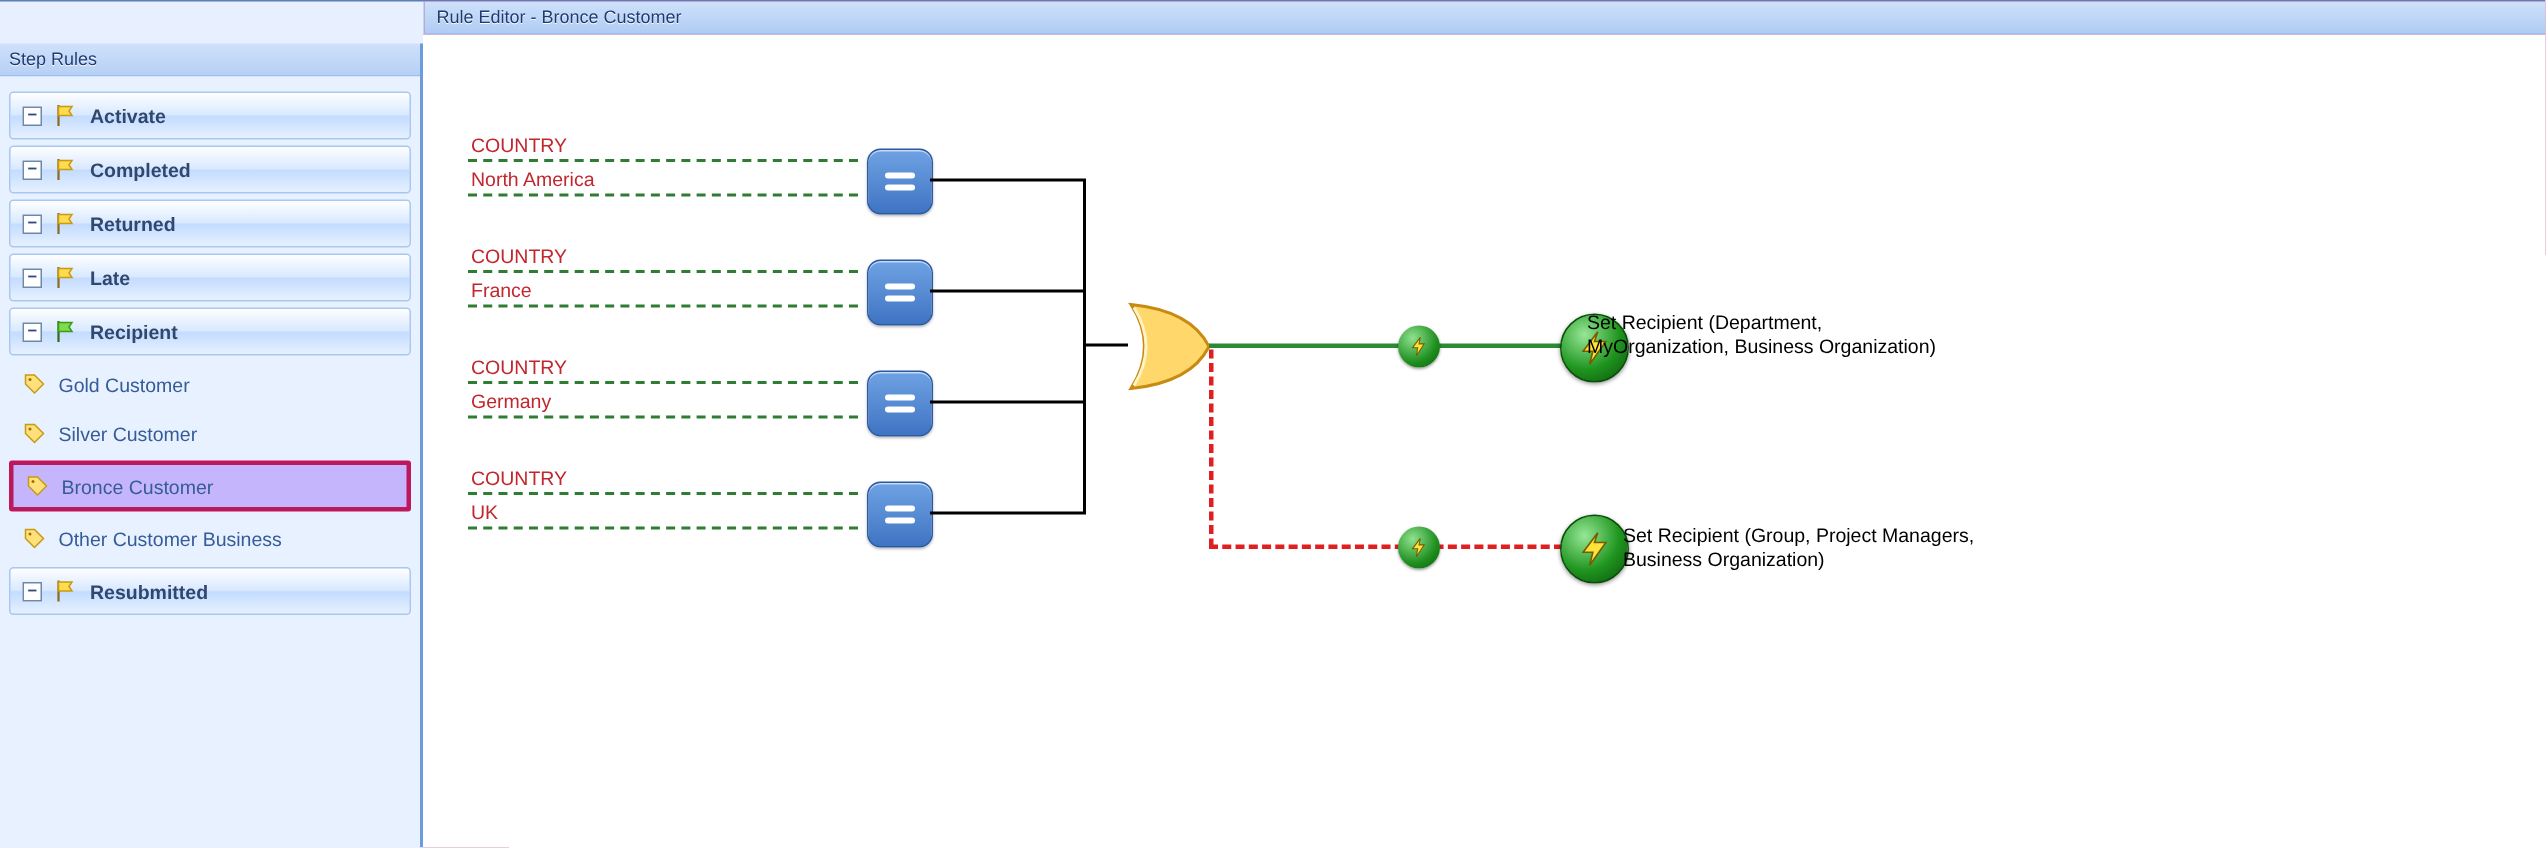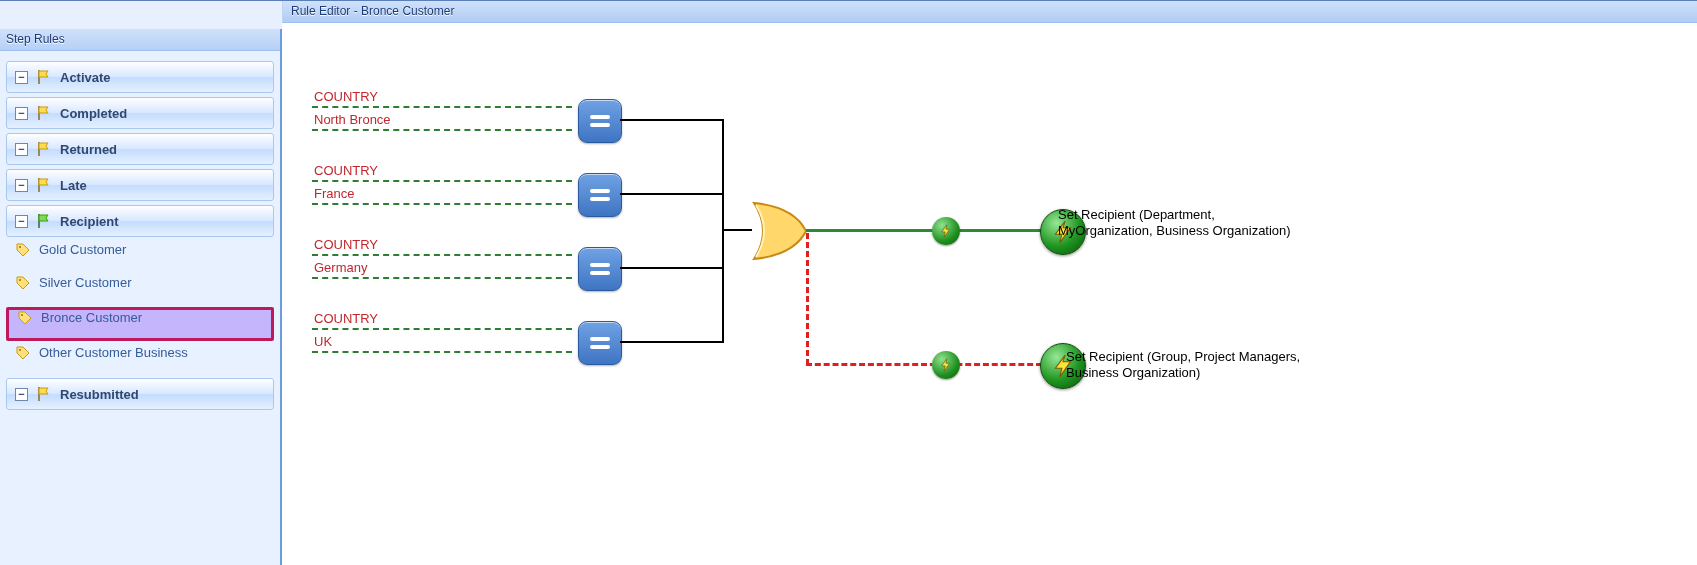--- a/index.html
+++ b/index.html
@@ -5,21 +5,21 @@
   html,body{margin:0;padding:0;font-family:Tahoma,Verdana,Segoe UI,sans-serif;font-size:13px;background:#e8f0ff;}
   .app{display:flex;width:1697px;height:565px;border-top:1px solid #5a7fb8;box-sizing:border-box;}
   
   .sidebar{width:282px;min-width:282px;box-sizing:border-box;border-right:2px solid #6b9ddb;background:linear-gradient(#eaf2ff,#d9e7fb);margin-top:28px;}
   .panel-title{background:linear-gradient(#cfe1fb,#b6d0f5);border-bottom:1px solid #9cbef0;color:#1f3b73;font-weight:normal;font-size:12px;padding:3px 6px 4px;text-shadow:0 1px 0 #fff;}
   .tree{padding:6px 6px 0 6px;background:#e8f1ff;height:calc(100% - 22px);box-sizing:border-box;}
   .cat{display:flex;align-items:center;gap:8px;height:30px;padding:0 8px;margin:4px 0;border:1px solid #a9c8ef;border-radius:3px;background:linear-gradient(#fefeff,#d9e9ff 48%,#c4dcff 52%,#e6f1ff);color:#2f4d7f;font-weight:bold;cursor:pointer;}
   .cat .exp{width:11px;height:11px;border:1px solid #6e89a8;background:#fff;display:flex;align-items:center;justify-content:center;font-size:11px;line-height:1;color:#2f4d7f;}
   .flag{width:16px;height:16px;display:block;}
   .cat span.lbl{color:#30486f;}
-  .sub{display:flex;align-items:flex-start;gap:8px;height:28px;padding:0 8px;margin:3px 0;color:#355b98;cursor:pointer;border:1px solid transparent;border-radius:2px;}
+  .sub{display:flex;align-items:center;gap:8px;height:28px;padding:0 8px;margin:3px 0;color:#355b98;cursor:pointer;border:1px solid transparent;border-radius:2px;}
   .sub.selected{background:#c4b5fd;border:3px solid #be185d;}
   .tag-icon{width:16px;height:16px;}
   
   .main{flex:1;display:flex;flex-direction:column;background:#be185d;}
   .main-title{background:linear-gradient(#cfe1fb,#b0ccf3);border-bottom:1px solid #9cbef0;color:#1f3b73;font-size:12px;padding:3px 8px 4px;text-shadow:0 1px 0 #fff;border-left:1px solid #bfd7f6;}
   .canvas{position:relative;flex:1;background:#fff;overflow:hidden;}
   
   .cond{position:absolute;width:260px;}
   .cond .clabel{color:#c1272d;font-size:13px;margin:0 0 2px 2px;}
   .cond .cline{border-bottom:2px dashed #2e7d32;}
@@ -143,21 +143,21 @@
     </div>
   </div>
 
   <div class="main">
     <div class="main-title">Rule Editor - Bronce Customer</div>
     <div class="canvas">
 
       <div class="cond" style="left:30px;top:66px">
         <div class="clabel">COUNTRY</div>
         <div class="cline"></div>
-        <div class="cvalue">North Bronce</div>
+        <div class="cvalue">North America</div>
         <div class="cline"></div>
       </div>
       <div class="op-eq" style="left:296px;top:76px">
           <span class="bar"></span>
           <span class="bar"></span>
         </div>
 
       <div class="cond" style="left:30px;top:140px">
         <div class="clabel">COUNTRY</div>
         <div class="cline"></div>
@@ -221,17 +221,17 @@
       <div class="dot" style="left:650px;top:328px">
         <svg viewBox="0 0 16 16">
             <path d="M9 1 L3 9h4l-1 6 6-9H8z" fill="#ffe23a" stroke="#7a5c00" stroke-width="0.8"></path>
           </svg>
       </div>
       <div class="bigdot" style="left:758px;top:320px">
         <svg viewBox="0 0 24 24">
             <path d="M14 2 L5 14h6l-2 8 10-14h-7z" fill="#ffe23a" stroke="#7a5c00" stroke-width="1"></path>
           </svg>
       </div>
-      <div class="action-text" style="left:784px;top:326px">Set Recipient (Group, Project Managers, Business Organization)</div>
+      <div class="action-text" style="left:800px;top:326px">Set Recipient (Group, Project Managers, Business Organization)</div>
 
     </div>
   </div>
 </div>
 
 </body></html>

